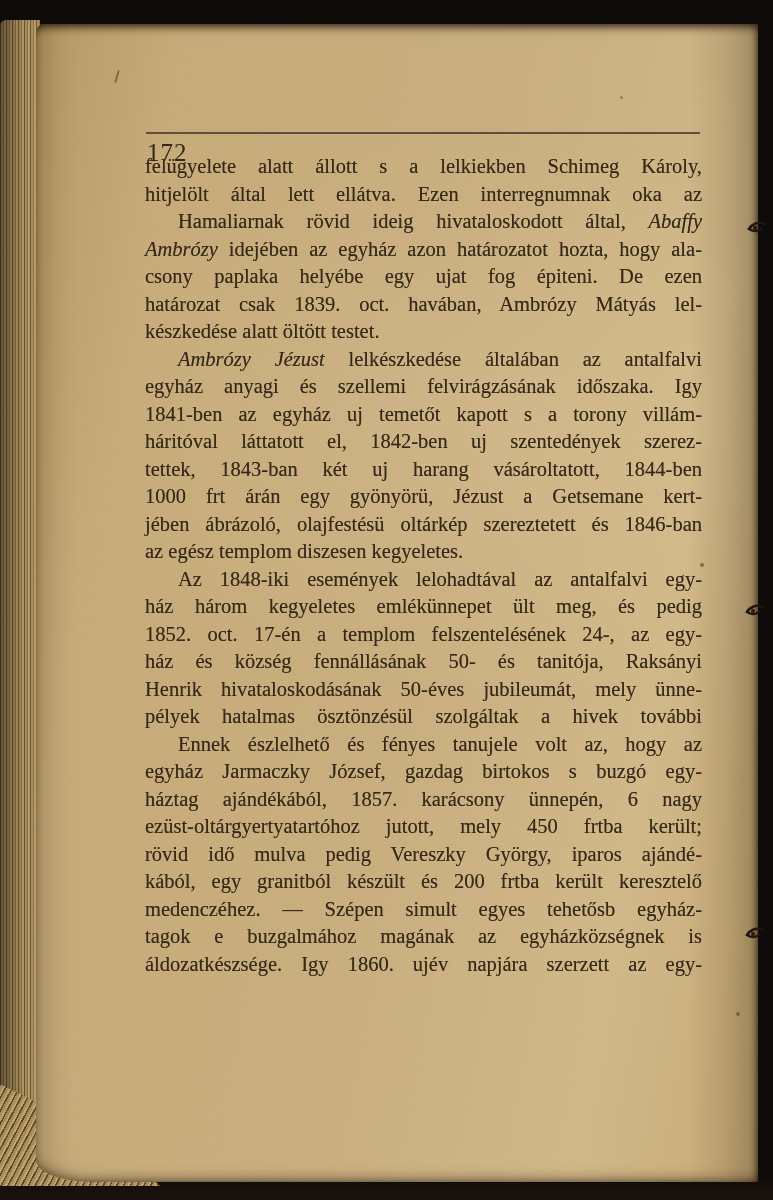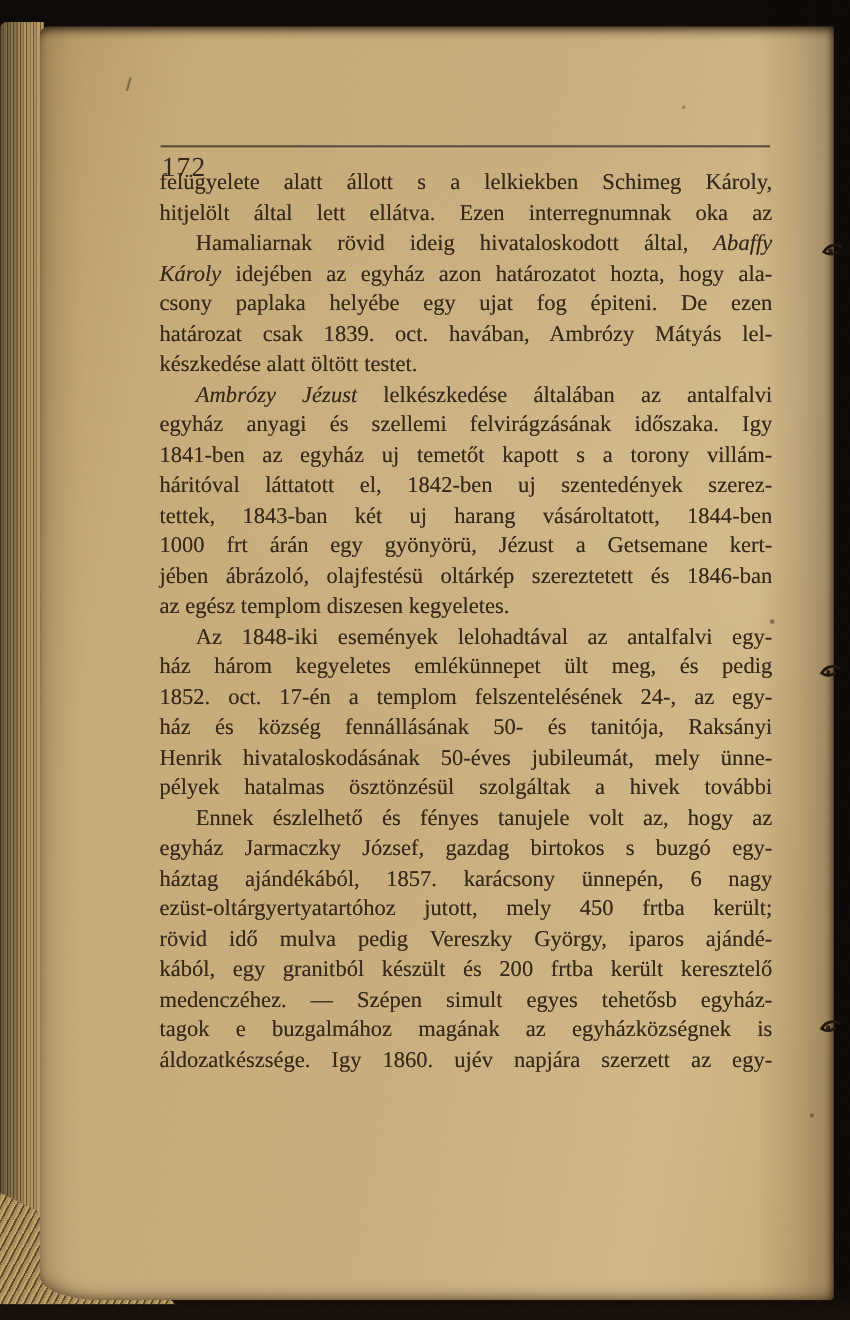--- a/index.html
+++ b/index.html
@@ -147,21 +147,21 @@
   <div class="page-edges"></div>
   <div class="fan"></div>
 
   <div class="page">
     <div class="page-number">172</div>
     <div class="header-rule"></div>
     <div class="text-block">
         <div class="line"><span>felügyelete alatt állott s a lelkiekben Schimeg Károly,</span></div>
         <div class="line"><span>hitjelölt által lett ellátva. Ezen interregnumnak oka az</span></div>
         <div class="line indent"><span>Hamaliarnak rövid ideig hivataloskodott által, </span><em>Abaffy</em></div>
-        <div class="line"><em>Károly</em><span> idejében az egyház azon határozatot hozta, hogy ala-</span></div>
+        <div class="line"><em>Ambrózy</em><span> idejében az egyház azon határozatot hozta, hogy ala-</span></div>
         <div class="line"><span>csony paplaka helyébe egy ujat fog épiteni. De ezen</span></div>
         <div class="line"><span>határozat csak 1839. oct. havában, Ambrózy Mátyás lel-</span></div>
         <div class="line para-end"><span>készkedése alatt öltött testet.</span></div>
         <div class="line indent"><em>Ambrózy Jézust</em><span> lelkészkedése általában az antalfalvi</span></div>
         <div class="line"><span>egyház anyagi és szellemi felvirágzásának időszaka. Igy</span></div>
         <div class="line"><span>1841-ben az egyház uj temetőt kapott s a torony villám-</span></div>
         <div class="line"><span>háritóval láttatott el, 1842-ben uj szentedények szerez-</span></div>
         <div class="line"><span>tettek, 1843-ban két uj harang vásároltatott, 1844-ben</span></div>
         <div class="line"><span>1000 frt árán egy gyönyörü, Jézust a Getsemane kert-</span></div>
         <div class="line"><span>jében ábrázoló, olajfestésü oltárkép szereztetett és 1846-ban</span></div>

